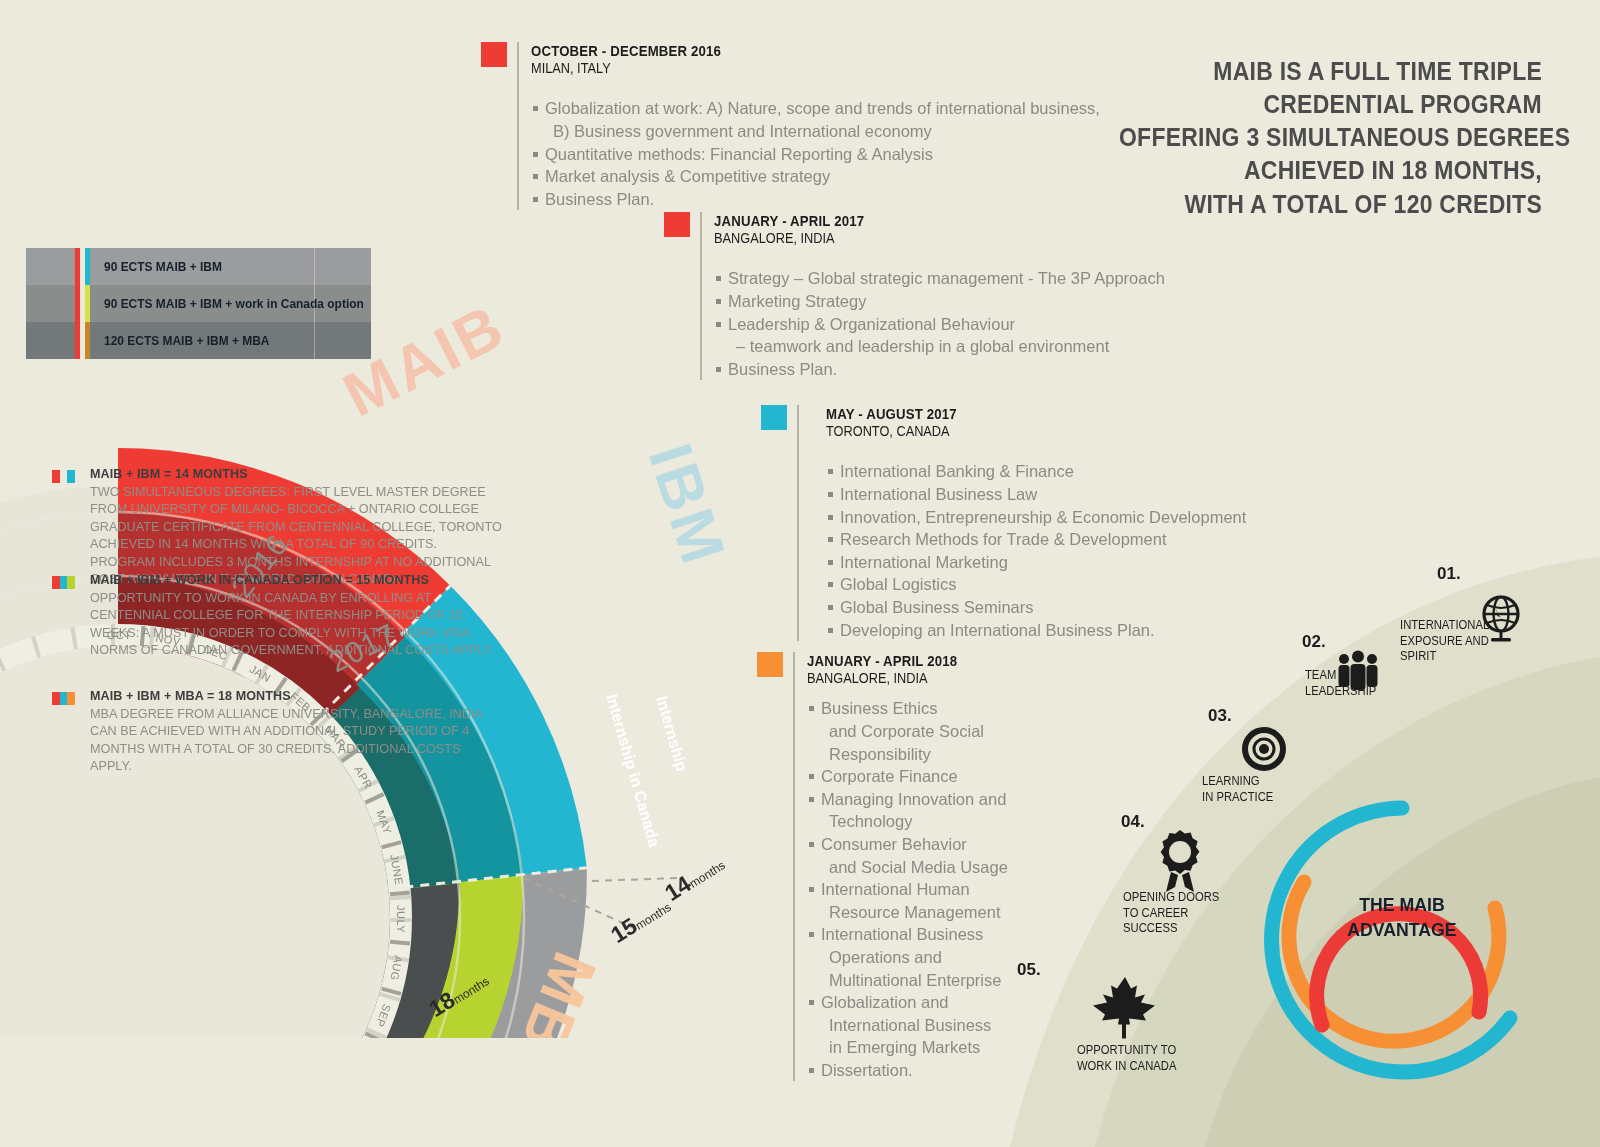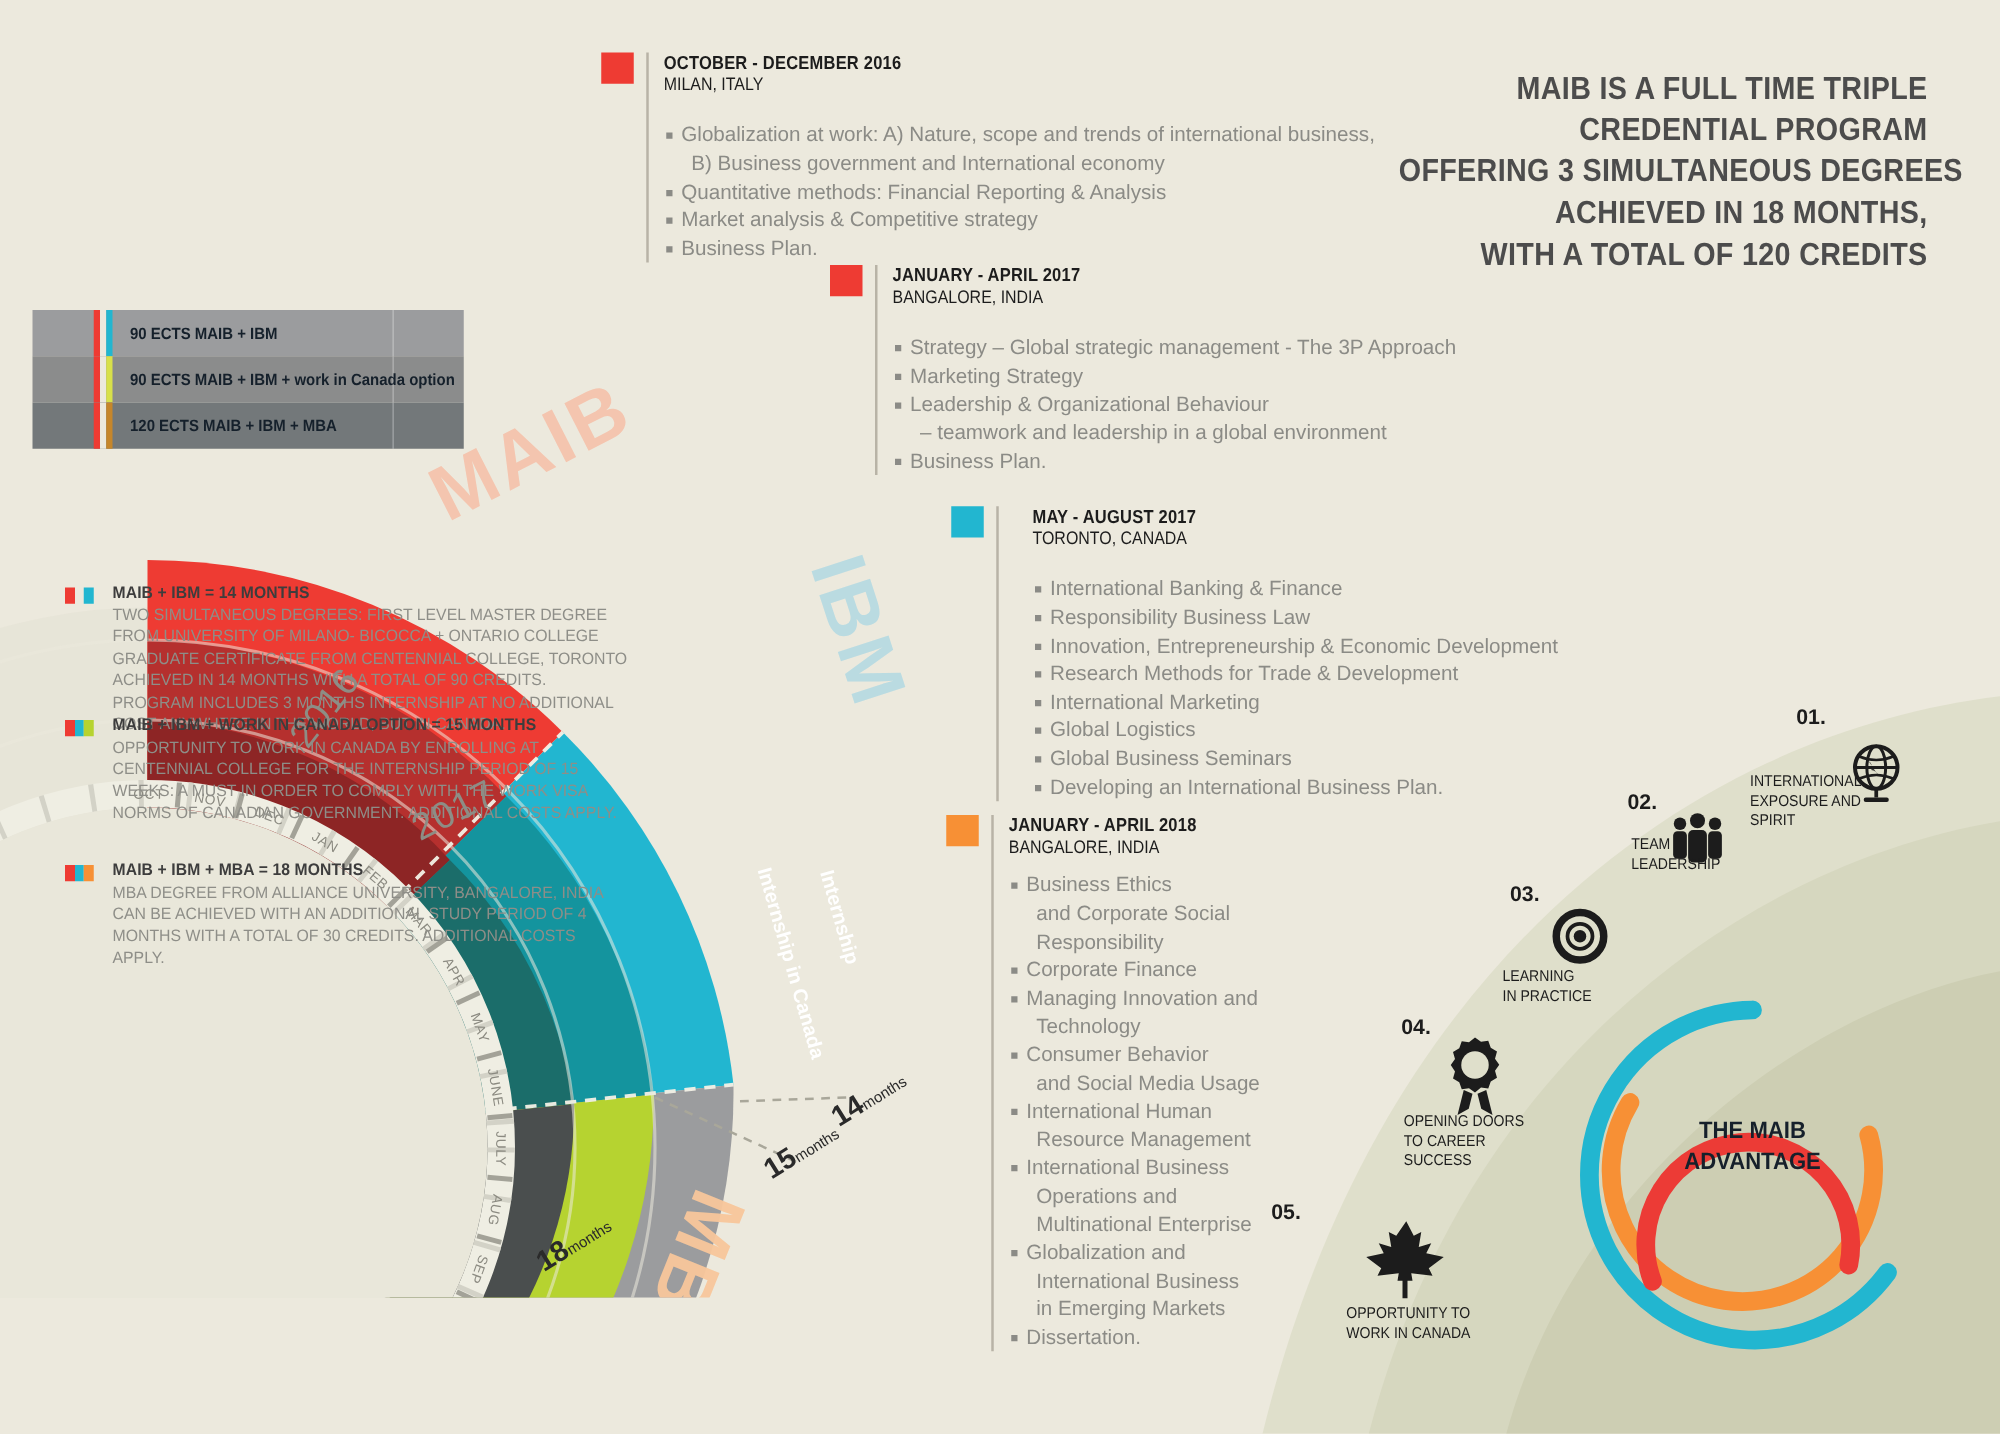--- a/index.html
+++ b/index.html
@@ -337,21 +337,21 @@
   </ul>
 </div>
 
 <div class="abs" style="left:797px;top:405px;width:470px;padding-left:29px;">
   <div class="blockrule"></div>
   <div class="swatch" style="background:#22b6d0;"></div>
   <div class="hd-title">MAY - AUGUST 2017</div>
   <div class="hd-city">TORONTO, CANADA</div>
   <ul class="course-list">
     <li><span class="bullet"></span><span>International Banking &amp; Finance</span></li>
-    <li><span class="bullet"></span><span>Responsibility Business Law</span></li>
+    <li><span class="bullet"></span><span>International Business Law</span></li>
     <li><span class="bullet"></span><span>Innovation, Entrepreneurship &amp; Economic Development</span></li>
     <li><span class="bullet"></span><span>Research Methods for Trade &amp; Development</span></li>
     <li><span class="bullet"></span><span>International Marketing</span></li>
     <li><span class="bullet"></span><span>Global Logistics</span></li>
     <li><span class="bullet"></span><span>Global Business Seminars</span></li>
     <li><span class="bullet"></span><span>Developing an International Business Plan.</span></li>
   </ul>
 </div>
 
 <div class="abs" style="left:793px;top:652px;width:260px;padding-left:14px;">

